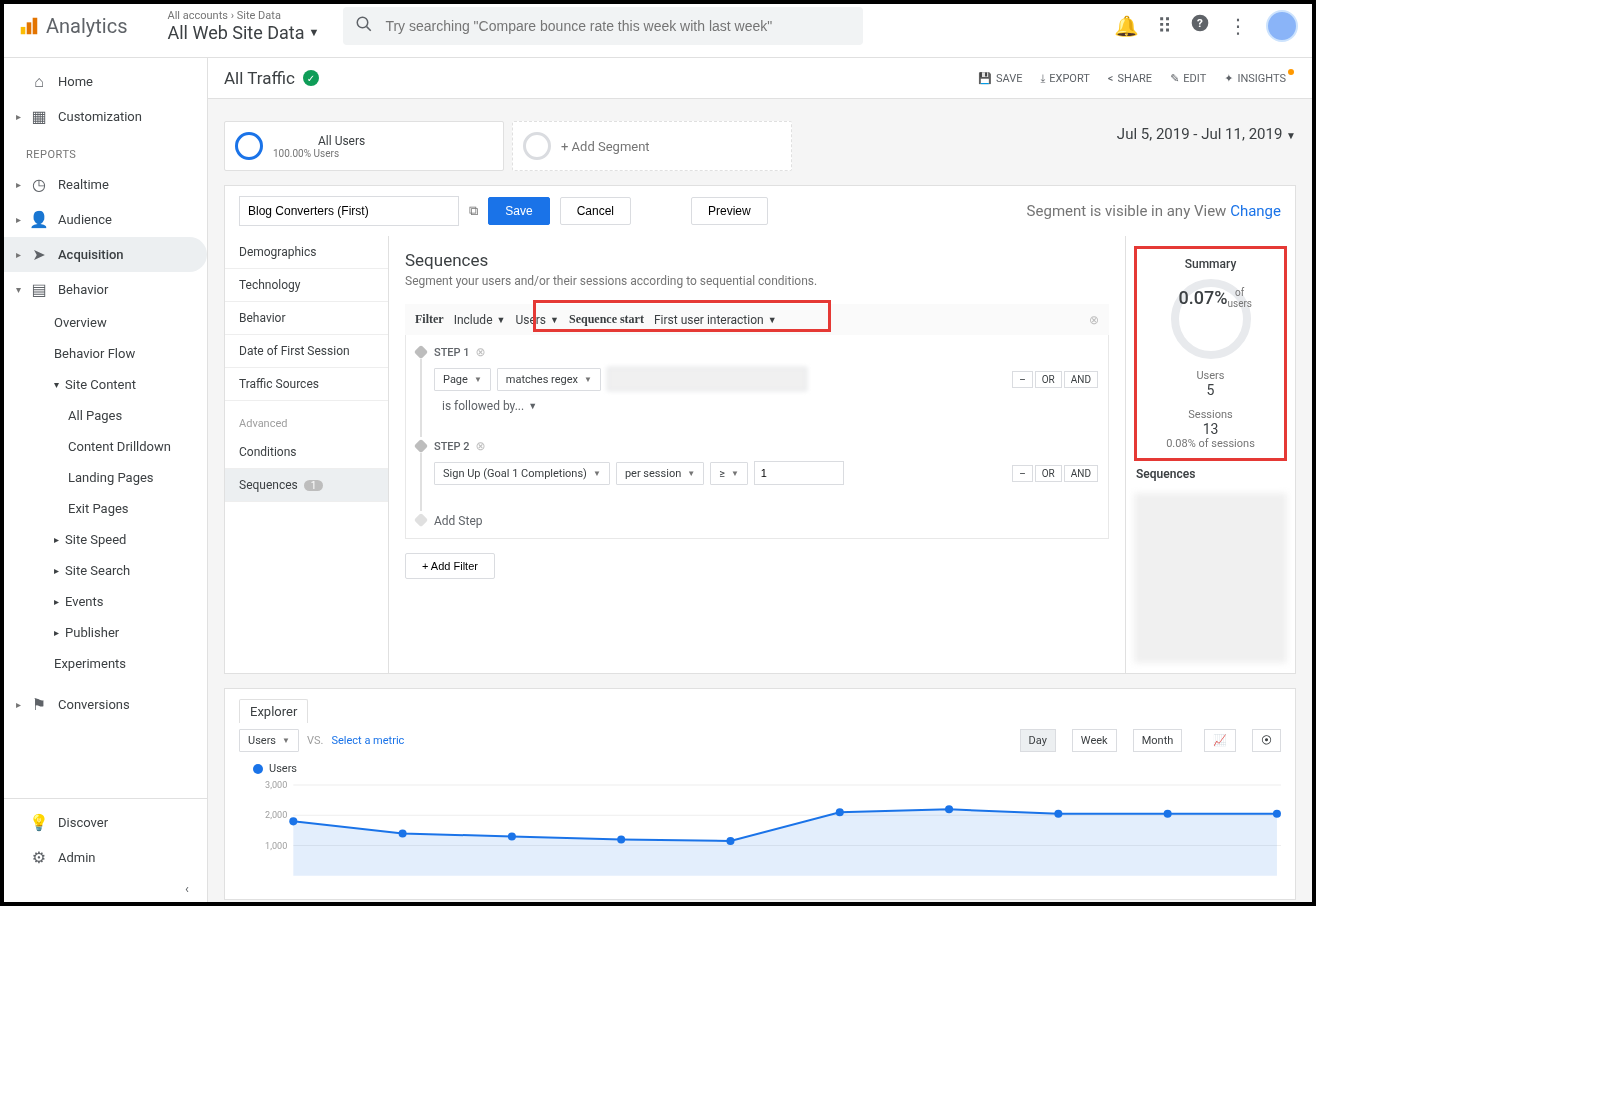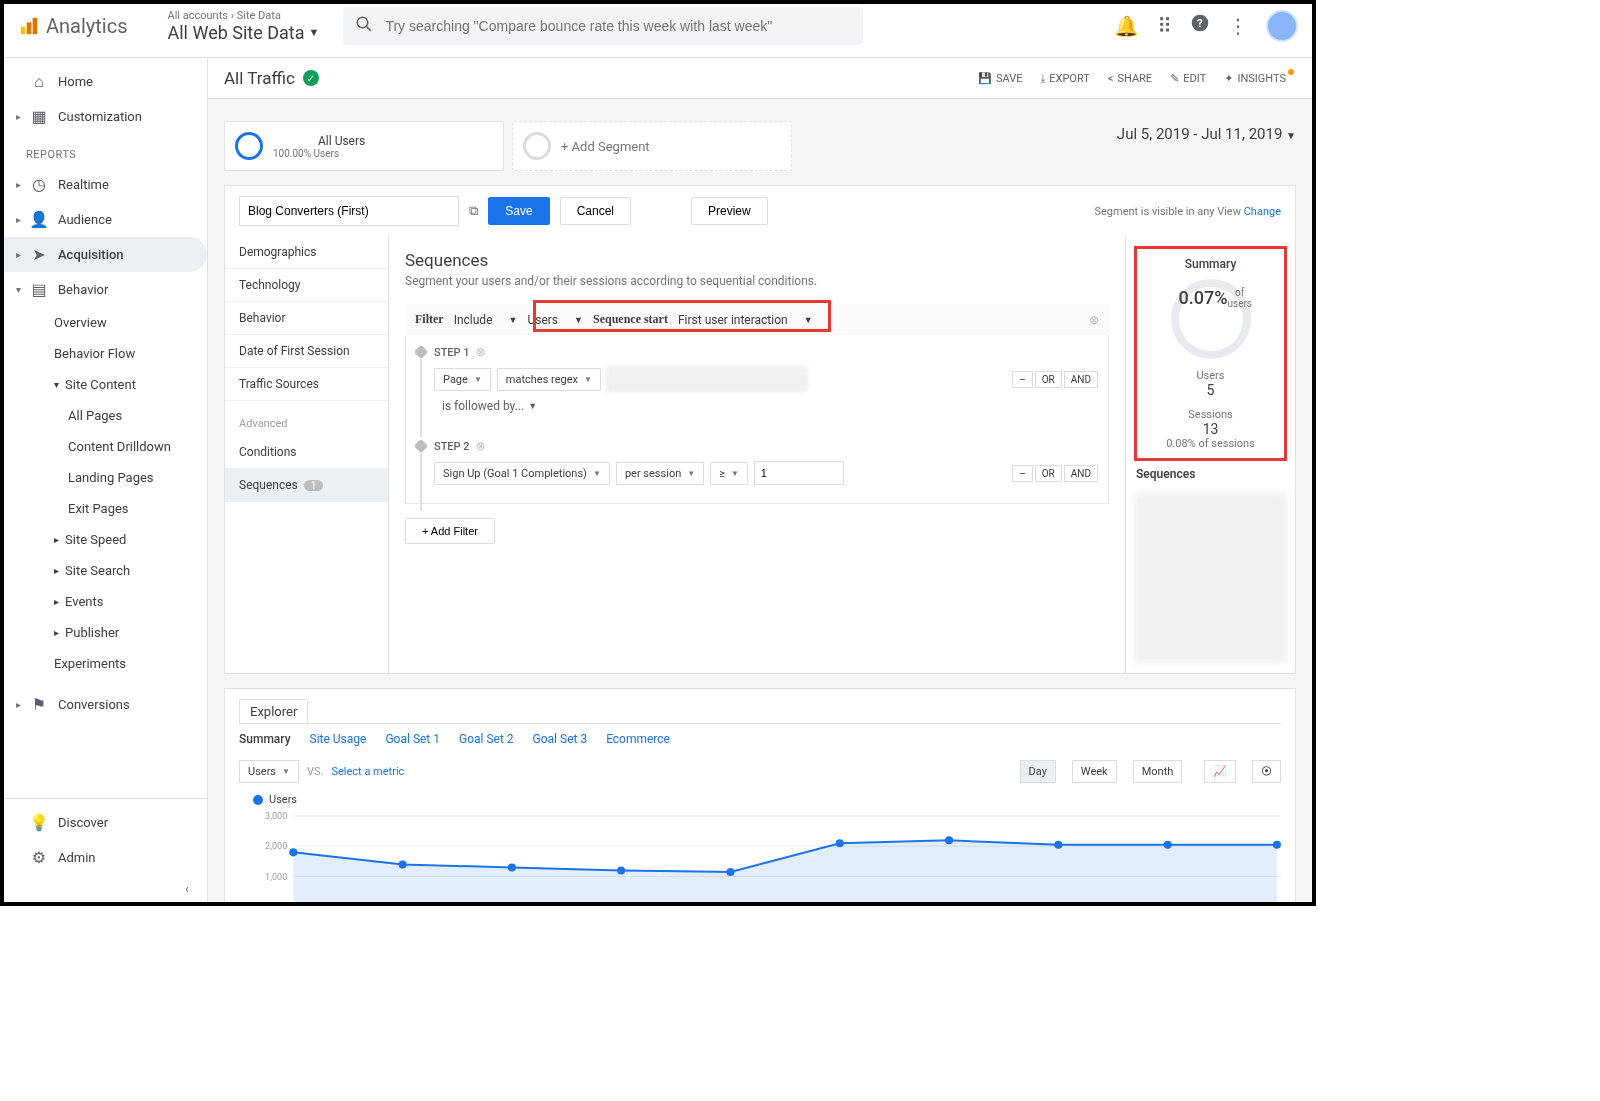--- a/index.html
+++ b/index.html
@@ -53,37 +53,37 @@
 .seg-name { font-size: 12px; font-weight: 400; margin-left: 45px; }
 .seg-sub { font-size: 10px; color: #757575; }
 .date-range { margin-left: auto; font-size: 15px; color: #3c4043; padding-top: 4px; }
 
 
 .builder { background: #fff; border: 1px solid #e0e0e0; display: flex; flex-direction: column; }
 .builder-top { display: flex; align-items: center; padding: 10px 14px; gap: 10px; }
 .seg-name-input { border: 1px solid #dadce0; padding: 6px 8px; width: 220px; height: 30px; font-size: 12px; }
 .btn { padding: 6px 16px; font-size: 12px; border-radius: 2px; border: 1px solid #dadce0; background: #fff; cursor: pointer; }
 .btn.primary { background: #1a73e8; color: #fff; border-color: #1a73e8; }
-.builder-visible { margin-left: auto; font-size: 11px; color: #757575; }
+.builder-visible { margin-left: auto; font-size: 15px; color: #757575; }
 .builder-visible a { color: #1a73e8; }
 
 .builder-body { display: flex; }
 .opt-sidebar { width: 164px; border-right: 1px solid #e0e0e0; }
 .opt-item { padding: 9px 14px; border-bottom: 1px solid #eee; font-size: 12px; color: #3c4043; cursor: pointer; }
 .opt-item.selected { background: #eceff1; position: relative; }
 .opt-item.selected::after { content: ""; position: absolute; right: -8px; top: 50%; transform: translateY(-50%); border: 8px solid transparent; border-left-color: #eceff1; }
 .opt-pill { background: #bdbdbd; color: #fff; border-radius: 9px; padding: 0 7px; font-size: 10px; margin-left: 6px; }
 .opt-head { padding: 16px 14px 6px; font-size: 11px; color: #9e9e9e; border: none; }
 
 .opt-main { flex: 1; padding: 14px 16px; }
 .seq-title { font-size: 17px; color: #3c4043; margin-bottom: 4px; }
 .seq-desc { font-size: 12px; color: #757575; margin-bottom: 16px; }
 .filter-row { background: #fafafa; padding: 8px 10px; display: flex; align-items: center; gap: 10px; font-size: 12px; position: relative; }
 .filter-row .bold { font-weight: 600; font-family: Liberation Serif, serif; }
-.dd { border: none; background: transparent; font-size: 12px; color: #3c4043; display: inline-flex; align-items: center; gap: 16px; cursor: pointer; }
+.dd { border: none; background: transparent; font-size: 12px; color: #3c4043; display: inline-flex; align-items: center; gap: 4px; cursor: pointer; }
 .close-x { margin-left: auto; color: #bdbdbd; cursor: pointer; }
 .highlight { position: absolute; border: 3px solid #e53935; pointer-events: none; }
 
 .step { padding: 10px 10px 10px 28px; position: relative; }
 .step-dot { position: absolute; left: 10px; top: 12px; width: 10px; height: 10px; background: #bdbdbd; border-radius: 2px; transform: rotate(45deg); }
 .step-line { position: absolute; left: 14px; top: 24px; bottom: -8px; width: 2px; background: #e0e0e0; }
 .step-head { font-size: 11px; color: #5f6368; font-weight: 500; margin-bottom: 8px; display: flex; align-items: center; gap: 6px; }
 .step-remove { color: #bdbdbd; font-size: 12px; cursor: pointer; }
 .cond-row { display: flex; align-items: center; gap: 6px; margin-bottom: 8px; }
 .chip { border: 1px solid #dadce0; background: #fff; padding: 4px 8px; font-size: 11px; display: inline-flex; align-items: center; gap: 6px; cursor: pointer; border-radius: 1px; }
@@ -389,20 +389,24 @@
                     </span>
                   <input class="txt-input" style="width: 90px;" value="1">
                   <div class="or-and">
                       <span class="sm">–</span>
                       <span class="sm">OR</span>
                       <span class="sm">AND</span>
                     </div>
                 </div>
               </div>
 
+              <div class="step" style="cursor:pointer">
+                <div class="step-dot" style="background:#e0e0e0"></div>
+                <span style="color:#5f6368;font-size:12px">Add Step</span>
+              </div>
             </div>
 
             <button class="btn add-filter" style="font-size:11px">+ Add Filter</button>
           </div>
 
           <div class="summary-col">
             <div class="summary-box">
               <div class="sum-title">Summary</div>
               <div class="donut">
                 <div class="donut-pct">0.07%</div>
@@ -419,28 +423,20 @@
               </div>
             </div>
             <div class="seq-panel-title">Sequences</div>
             <div class="seq-panel"></div>
           </div>
         </div>
       </div>
 
       <div class="explorer">
         <div class="exp-tabs"><span class="exp-tab">Explorer</span></div>
-        <div class="exp-sub">
-          <span class="active">Summary</span>
-          <span>Site Usage</span>
-          <span>Goal Set 1</span>
-          <span>Goal Set 2</span>
-          <span>Goal Set 3</span>
-          <span>Ecommerce</span>
-        </div>
         <div class="exp-ctrl">
           <span class="chip">
               <span>Users</span>
               <span class="tri">▼</span>
             </span>
           <span style="color:#9e9e9e">VS.</span>
           <span style="color:#1a73e8">Select a metric</span>
           <div class="right">
             <span class="tbtn active">Day</span>
             <span class="tbtn">Week</span>

